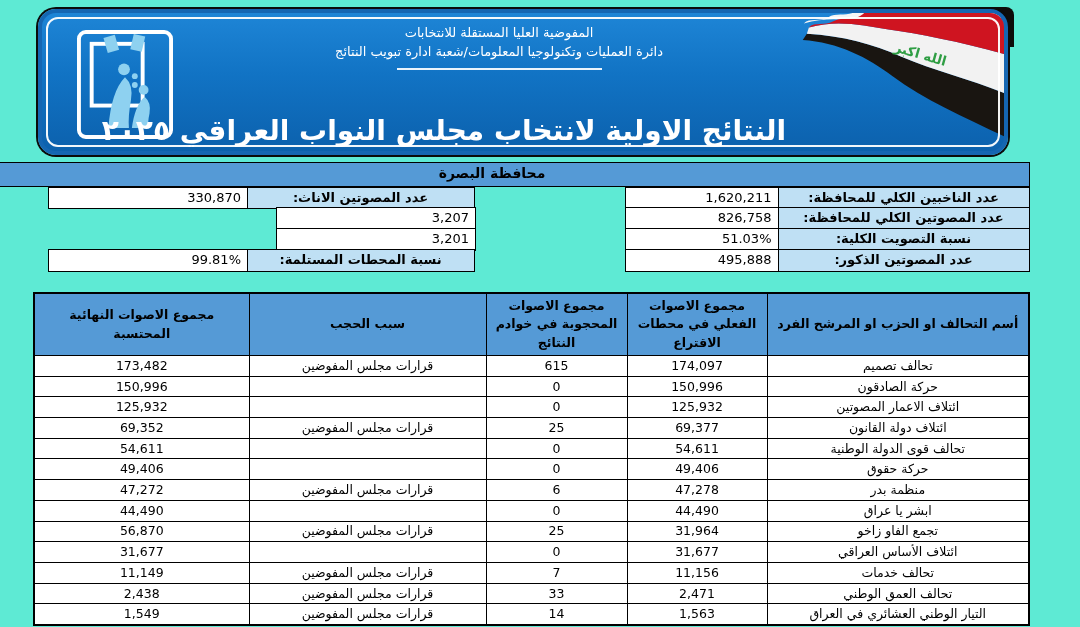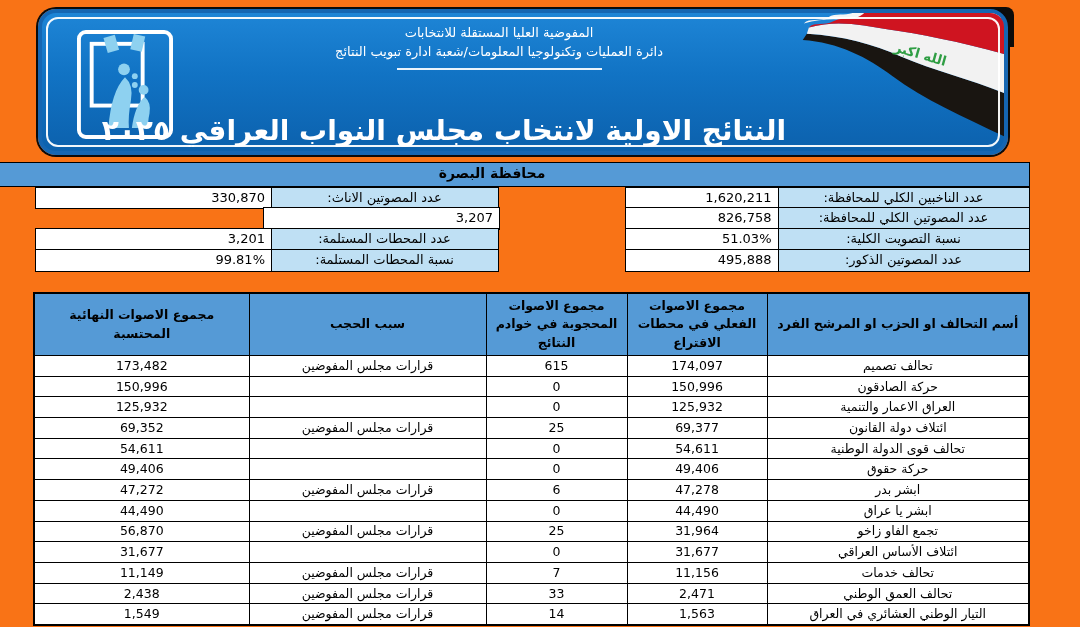--- a/index.html
+++ b/index.html
@@ -1,18 +1,18 @@
 <!DOCTYPE html>
 <html lang="ar" dir="rtl"><head>
 <meta charset="utf-8">
 <style>
   html,body{margin:0;padding:0;background:#ffffff;}
   body{width:1080px;height:627px;overflow:hidden;direction:rtl;
        font-family:"DejaVu Sans",sans-serif;color:#000;}
-  .page{position:relative;width:1080px;height:627px;background:#f97316;}
+  .page{position:relative;width:1080px;height:627px;background:#5eead4;}
 
   
   .banner-wrap{position:absolute;top:9px;right:72px;width:970px;height:146px;}
   .corner-black{position:absolute;top:-2px;right:-6px;width:64px;height:40px;
        background:#0d0c0a;border-top-right-radius:8px;z-index:0;}
   .banner{position:relative;width:100%;height:100%;box-sizing:border-box;
        border-radius:18px;border:4px solid #1566b2;overflow:hidden;z-index:1;
        background:linear-gradient(180deg,#1e85d6 0%,#1173c4 45%,#0c61ad 100%);
        box-shadow:0 0 0 2px #0b0b0b;}
   .banner-inner-line{position:absolute;inset:4px;border:2px solid rgba(255,255,255,.95);
@@ -32,27 +32,27 @@
        text-align:center;font-weight:bold;font-size:14px;line-height:21px;color:#000;margin-left:20px;}
 
   
   .summary{position:absolute;top:186.5px;right:50px;width:995px;display:flex;
        justify-content:space-between;}
   .block{display:flex;flex-direction:column;}
   .srow{display:flex;height:22.4px;margin-top:-1.5px;}
   .srow:first-child{margin-top:0;}
   .scell{box-sizing:border-box;border:1.5px solid #000;display:flex;align-items:center;
        font-size:13px;line-height:1.1;}
-  .slabel{background:#bfe0f4;font-weight:normal;justify-content:center;text-align:right;}
+  .slabel{background:#bfe0f4;font-weight:bold;justify-content:center;text-align:right;}
   .svalue{background:#fff;justify-content:flex-start;padding-inline-start:6px;
        margin-inline-start:-1.5px;}
   .block-right .slabel{width:253px;}
   .block-right .svalue{width:154px;}
   .block-left  .slabel{width:228px;}
-  .block-left  .svalue{width:237px;}
+  .block-left  .svalue{width:200px;margin-left:13px;}
 
   
   table.results{position:absolute;top:292px;right:50px;width:995px;
        border-collapse:collapse;table-layout:fixed;background:#fff;
        border:2px solid #000;}
   .results th{background:#559ad6;border:1.5px solid #000;font-size:12.5px;
        font-weight:bold;height:57px;padding:2px 8px;color:#000;line-height:1.45;}
   .results td{border:1px solid #000;font-size:12.5px;text-align:center;
        height:19.7px;padding:0 4px;background:#fff;line-height:1.1;}
 </style>
@@ -120,21 +120,20 @@
       </div>
     <div class="block block-left">
         <div class="srow">
           <div class="scell slabel">عدد المصوتين الاناث:</div>
           <div class="scell svalue">330,870</div>
         </div>
         <div class="srow">
           <div class="scell svalue">3,207</div>
         </div>
         <div class="srow">
-          <div class="scell slabel">عدد المحطات المستلمة:</div>
           <div class="scell svalue">3,201</div>
         </div>
         <div class="srow">
           <div class="scell slabel">نسبة المحطات المستلمة:</div>
           <div class="scell svalue">99.81%</div>
         </div>
       </div>
   </div>
 
   <table class="results">
@@ -163,21 +162,21 @@
           <td>173,482</td>
         </tr>
         <tr>
           <td>حركة الصادقون</td>
           <td>150,996</td>
           <td>0</td>
           <td></td>
           <td>150,996</td>
         </tr>
         <tr>
-          <td>العراق الاعمار والتنمية</td>
+          <td>ائتلاف الاعمار المصوتين</td>
           <td>125,932</td>
           <td>0</td>
           <td></td>
           <td>125,932</td>
         </tr>
         <tr>
           <td>ائتلاف دولة القانون</td>
           <td>69,377</td>
           <td>25</td>
           <td>قرارات مجلس المفوضين</td>
@@ -191,21 +190,21 @@
           <td>54,611</td>
         </tr>
         <tr>
           <td>حركة حقوق</td>
           <td>49,406</td>
           <td>0</td>
           <td></td>
           <td>49,406</td>
         </tr>
         <tr>
-          <td>ابشر بدر</td>
+          <td>منظمة بدر</td>
           <td>47,278</td>
           <td>6</td>
           <td>قرارات مجلس المفوضين</td>
           <td>47,272</td>
         </tr>
         <tr>
           <td>ابشر يا عراق</td>
           <td>44,490</td>
           <td>0</td>
           <td></td>

